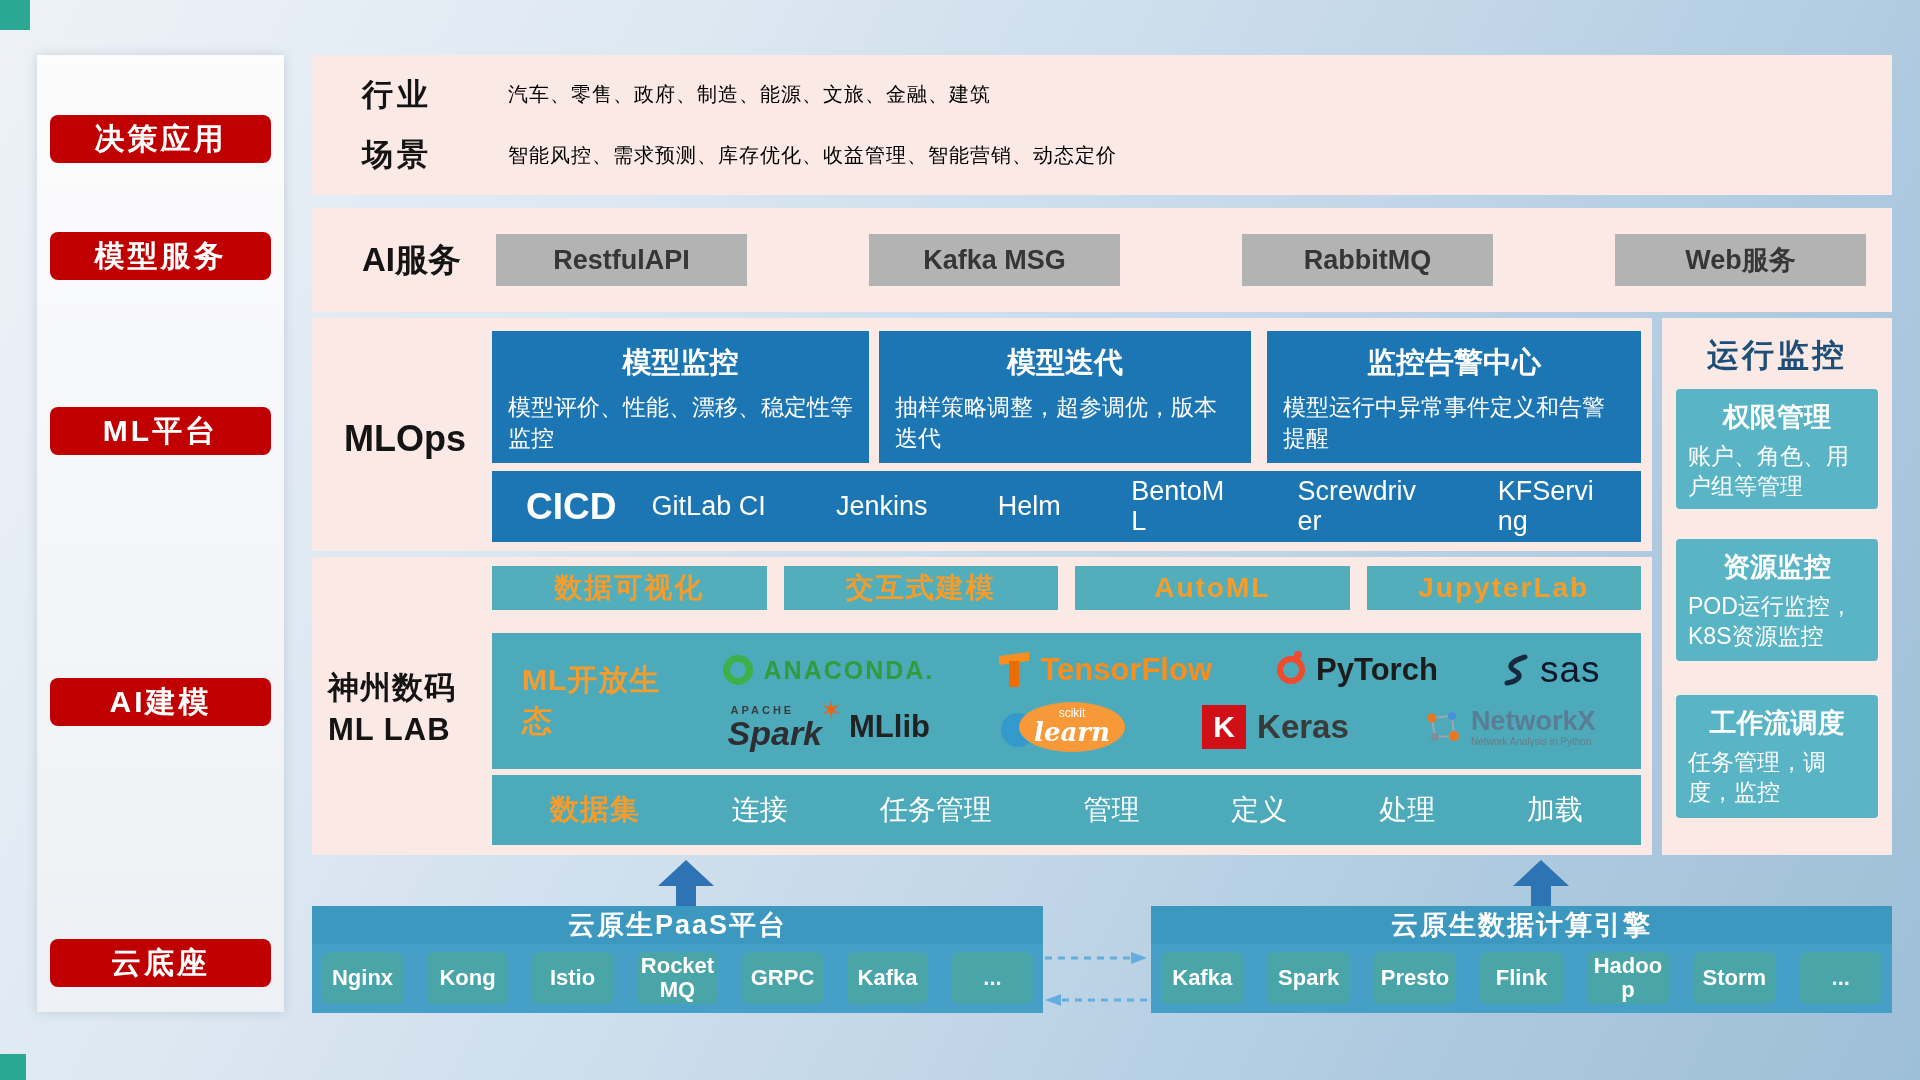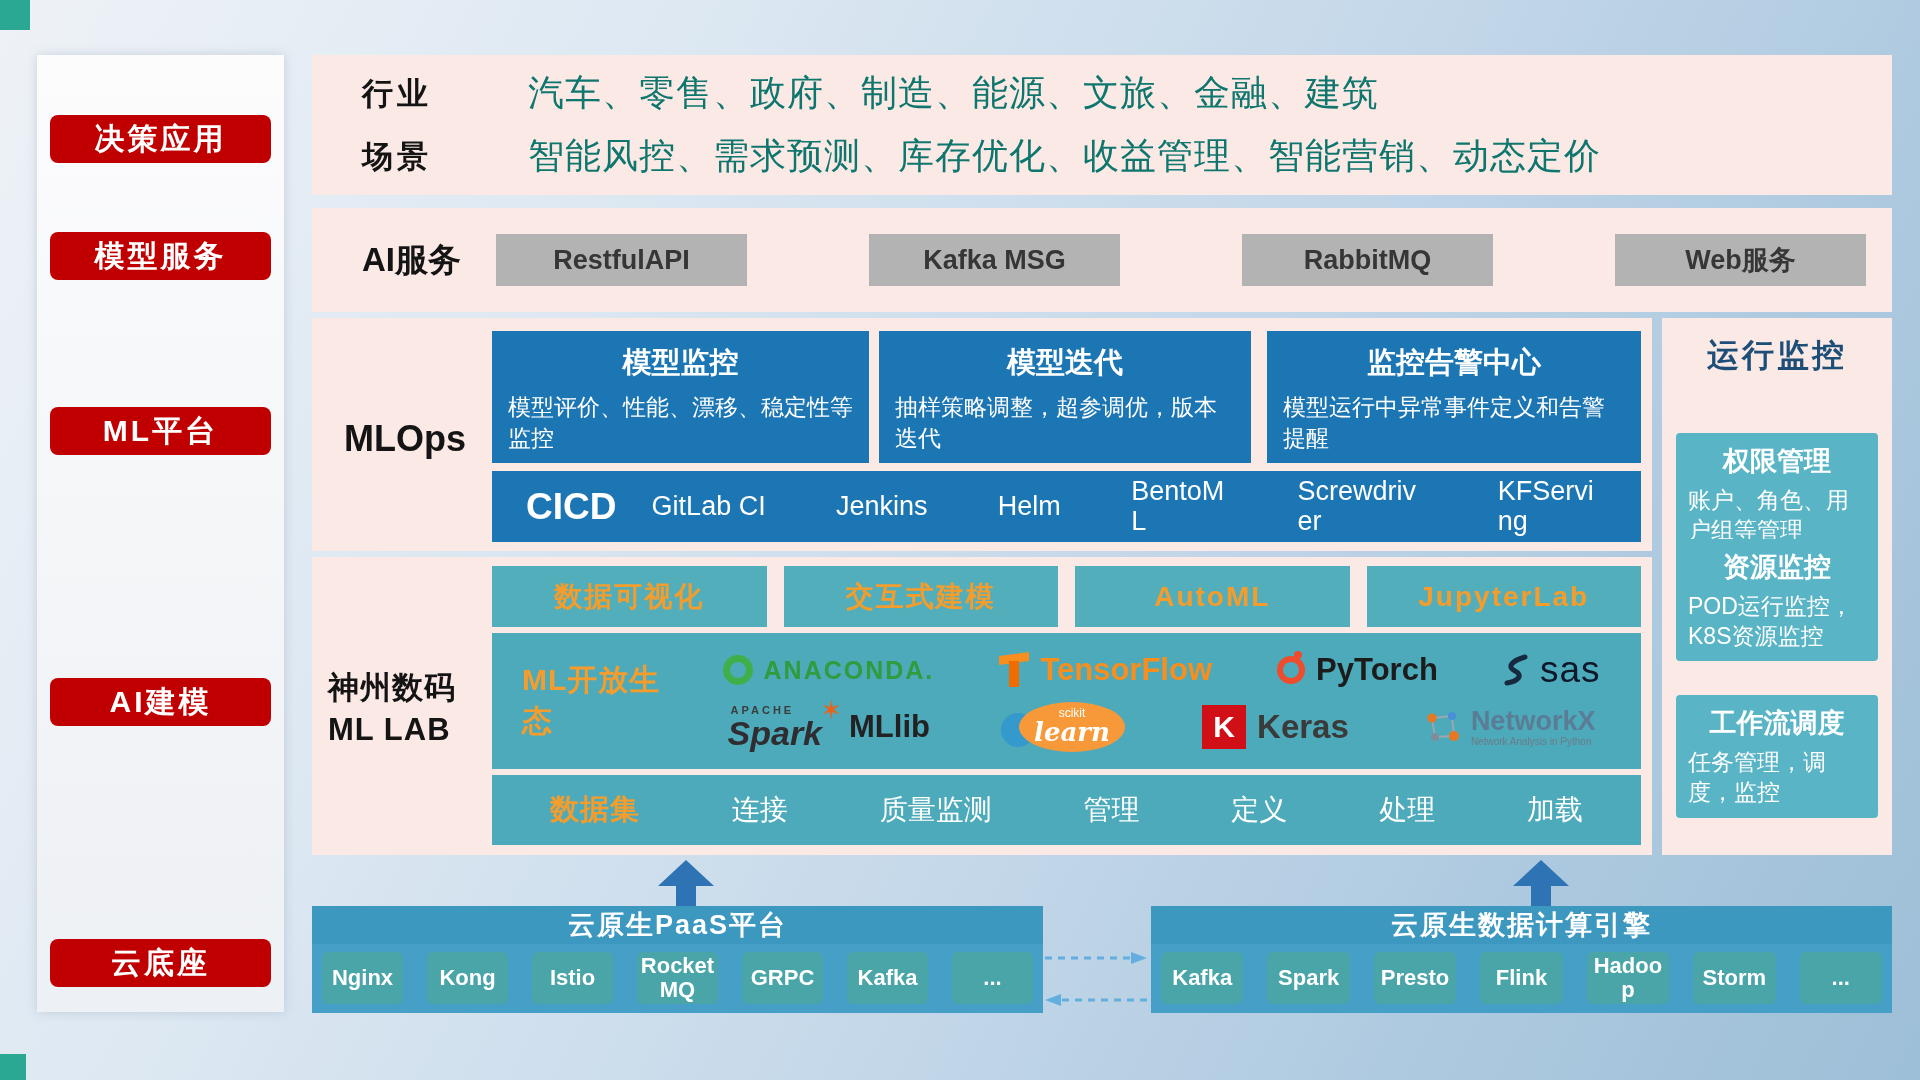--- a/index.html
+++ b/index.html
@@ -15,21 +15,21 @@
     background:linear-gradient(180deg,#fcfcfd 0%,#edf0f4 100%);box-shadow:0 0 10px rgba(110,130,155,.28);}
   .side-btn{position:absolute;left:13px;width:221px;height:48px;background:#c00000;border-radius:8px;
     color:#fff;font-size:30px;font-weight:700;letter-spacing:3px;display:flex;align-items:center;justify-content:center;}
 
   .panel{position:absolute;background:#fbe9e6;}
 
   
   .sec1{left:312px;top:55px;width:1580px;height:140px;display:flex;flex-direction:column;justify-content:space-evenly;}
   .sec1 .row{display:flex;align-items:center;}
   .sec-label{margin-left:50px;width:146px;font-size:31px;font-weight:700;color:#141414;letter-spacing:4px;}
-  .sec-text{font-size:36px;color:#0f766e;letter-spacing:1px;margin-left:20px;}
+  .sec-text{font-size:20px;color:#000000;letter-spacing:1px;}
 
   
   .sec2{left:312px;top:208px;width:1580px;height:104px;display:flex;align-items:center;}
   .sec2-label{margin-left:50px;width:120px;font-size:33px;font-weight:700;color:#141414;}
   .gray-btns{flex:1;display:flex;justify-content:space-between;margin:0 26px 0 14px;}
   .gray-btn{width:251px;height:52px;background:#b3b3b3;color:#363636;font-size:27px;font-weight:700;
     display:flex;align-items:center;justify-content:center;}
 
   
   .sec3{left:312px;top:318px;width:1340px;height:233px;}
@@ -46,21 +46,21 @@
   .cicd-items{flex:1;display:flex;justify-content:space-around;align-items:center;}
   .cicd-item{font-size:27px;line-height:1.1;text-align:left;}
   .bw92{max-width:92px;word-break:break-all;}
   .bw96{max-width:96px;word-break:break-all;}
   .bw130{max-width:130px;word-break:break-all;}
   .bw108{max-width:108px;word-break:break-all;}
 
   
   .sec4{left:312px;top:557px;width:1340px;height:298px;}
   .lab-label{position:absolute;left:16px;top:110px;font-size:31px;font-weight:700;color:#141414;line-height:1.35;letter-spacing:1px;}
-  .teal-row{position:absolute;left:180px;top:9px;width:1149px;height:61px;display:flex;gap:17px;}
+  .teal-row{position:absolute;left:180px;top:9px;width:1149px;height:44px;display:flex;gap:17px;}
   .teal-btn{flex:1;background:#52aebb;display:flex;align-items:center;justify-content:center;
     color:#f59d2c;font-size:28px;font-weight:700;letter-spacing:2px;}
   .eco-box{position:absolute;left:180px;top:76px;width:1149px;height:136px;background:#4caaba;display:flex;align-items:center;}
   .eco-label{width:168px;margin-left:30px;font-size:30px;font-weight:700;color:#f59d2c;letter-spacing:1px;}
   .eco-logos{flex:1;display:flex;flex-direction:column;justify-content:center;gap:10px;margin-right:8px;}
   .eco-row{display:flex;align-items:center;justify-content:space-around;}
   .logo{display:flex;align-items:center;gap:11px;}
 
   .ana-ring{width:30px;height:30px;border:7px solid #3eb049;border-radius:50%;box-sizing:border-box;}
   .ana-text{color:#2f9c3d;font-size:25px;font-weight:800;letter-spacing:2px;}
@@ -99,21 +99,21 @@
   .nx-sub{font-size:10px;color:#6b7b88;}
 
   .dataset-bar{position:absolute;left:180px;top:218px;width:1149px;height:70px;background:#4caaba;
     display:flex;align-items:center;justify-content:space-between;padding:0 58px;box-sizing:border-box;color:#fff;font-size:28px;}
   .ds-label{color:#f59d2c;font-weight:700;font-size:29px;letter-spacing:1px;}
 
   
   .right-panel{left:1662px;top:318px;width:230px;height:537px;}
   .rp-title{margin-top:16px;text-align:center;font-size:32px;font-weight:700;color:#1d4e77;letter-spacing:3px;}
   .rp-card{position:absolute;left:14px;width:202px;background:#59b5c6;color:#fff;border-radius:4px;box-sizing:border-box;padding:10px 12px;}
-  .rp1{top:71px;height:120px;margin-top:44px;}
+  .rp1{top:71px;height:120px;}
   .rp2{top:221px;height:122px;}
   .rp3{top:377px;height:123px;}
   .rp-card-title{text-align:center;font-size:27px;font-weight:700;margin-bottom:7px;}
   .rp-card-desc{font-size:23px;line-height:1.3;}
 
   
   .up-arrow{position:absolute;width:56px;top:860px;}
   .ua-head{width:0;height:0;border-left:28px solid transparent;border-right:28px solid transparent;border-bottom:26px solid #2e74b5;}
   .ua-stem{width:20px;height:20px;background:#2e74b5;margin:0 auto;}
 
@@ -264,21 +264,21 @@
               <span class="nx-sub">Network Analysis in Python</span>
             </div>
           </div>
         </div>
       </div>
     </div>
 
     <div class="dataset-bar">
       <span class="ds-label">数据集</span>
       <span class="ds-item">连接</span>
-      <span class="ds-item">质量监测</span>
+      <span class="ds-item">任务管理</span>
       <span class="ds-item">管理</span>
       <span class="ds-item">定义</span>
       <span class="ds-item">处理</span>
       <span class="ds-item">加载</span>
     </div>
   </section>
 
   <aside class="panel right-panel">
     <div class="rp-title">运行监控</div>
     <div class="rp-card rp1">

